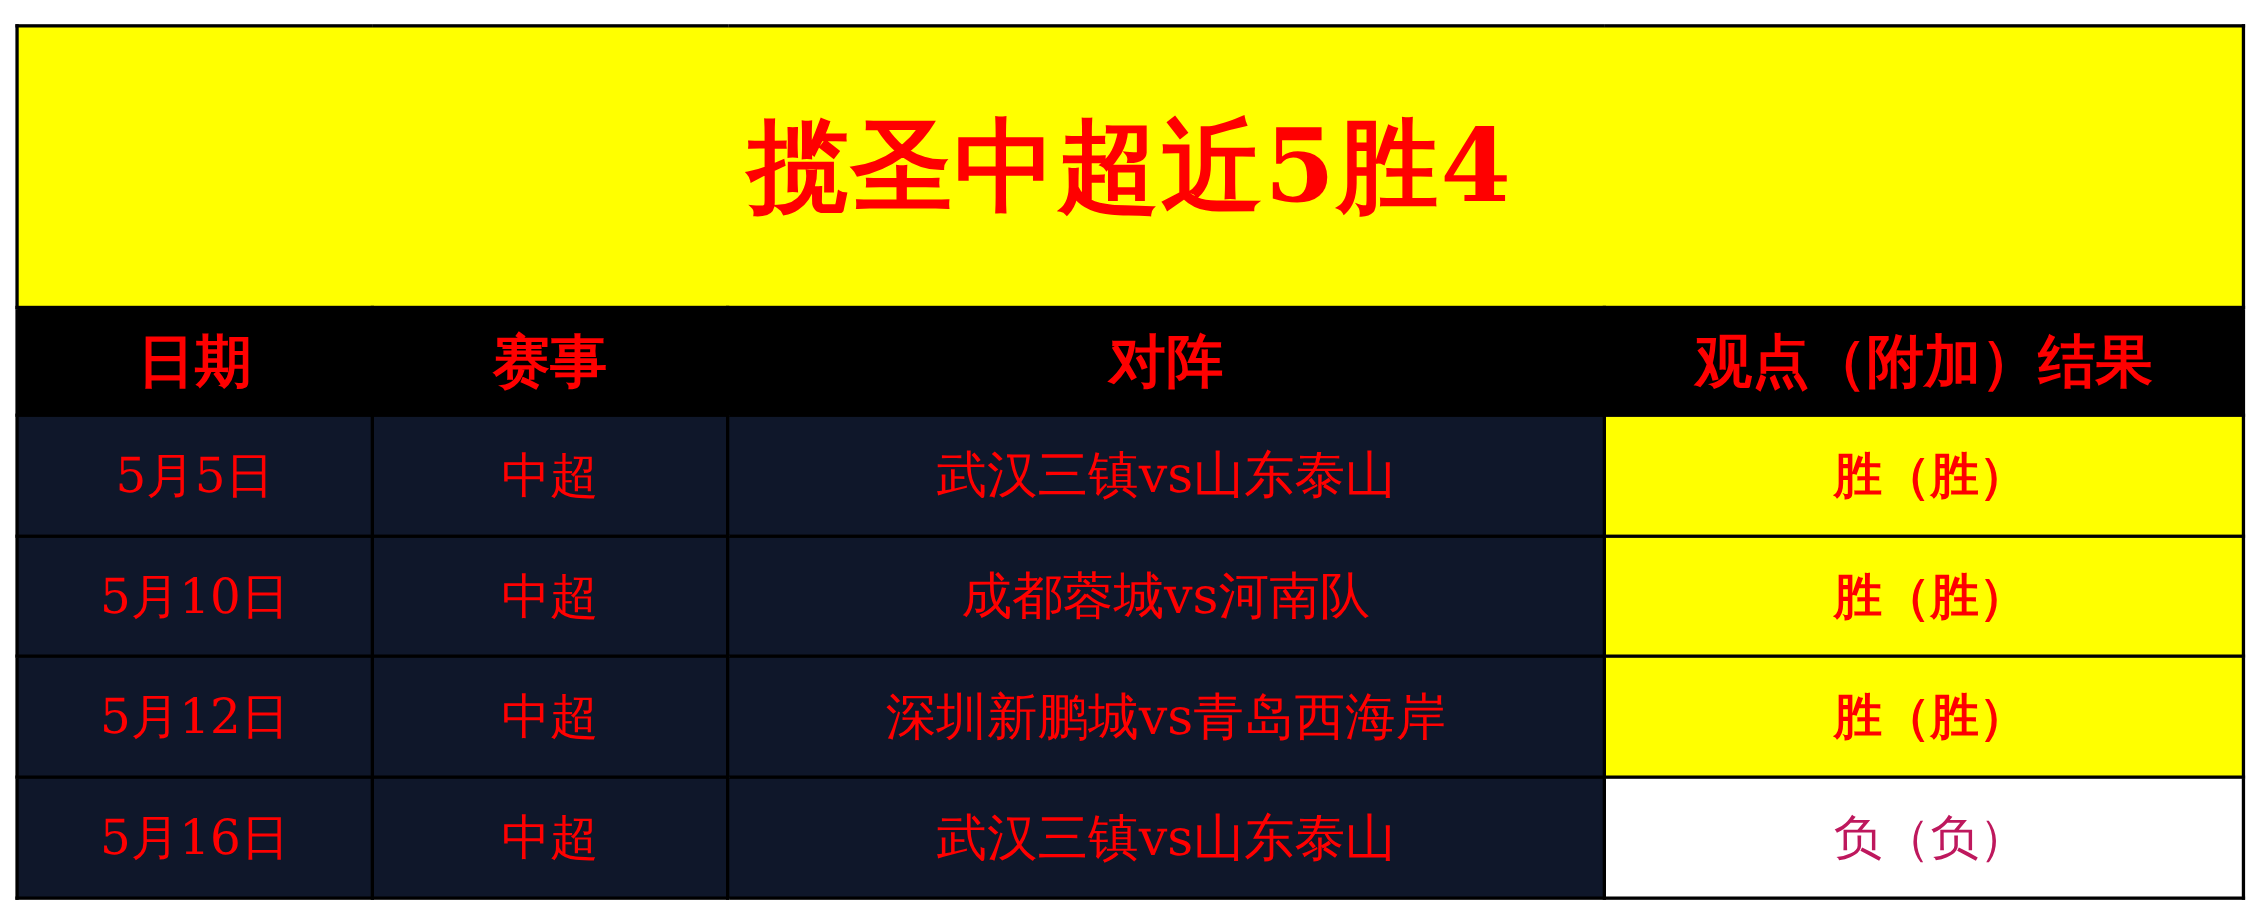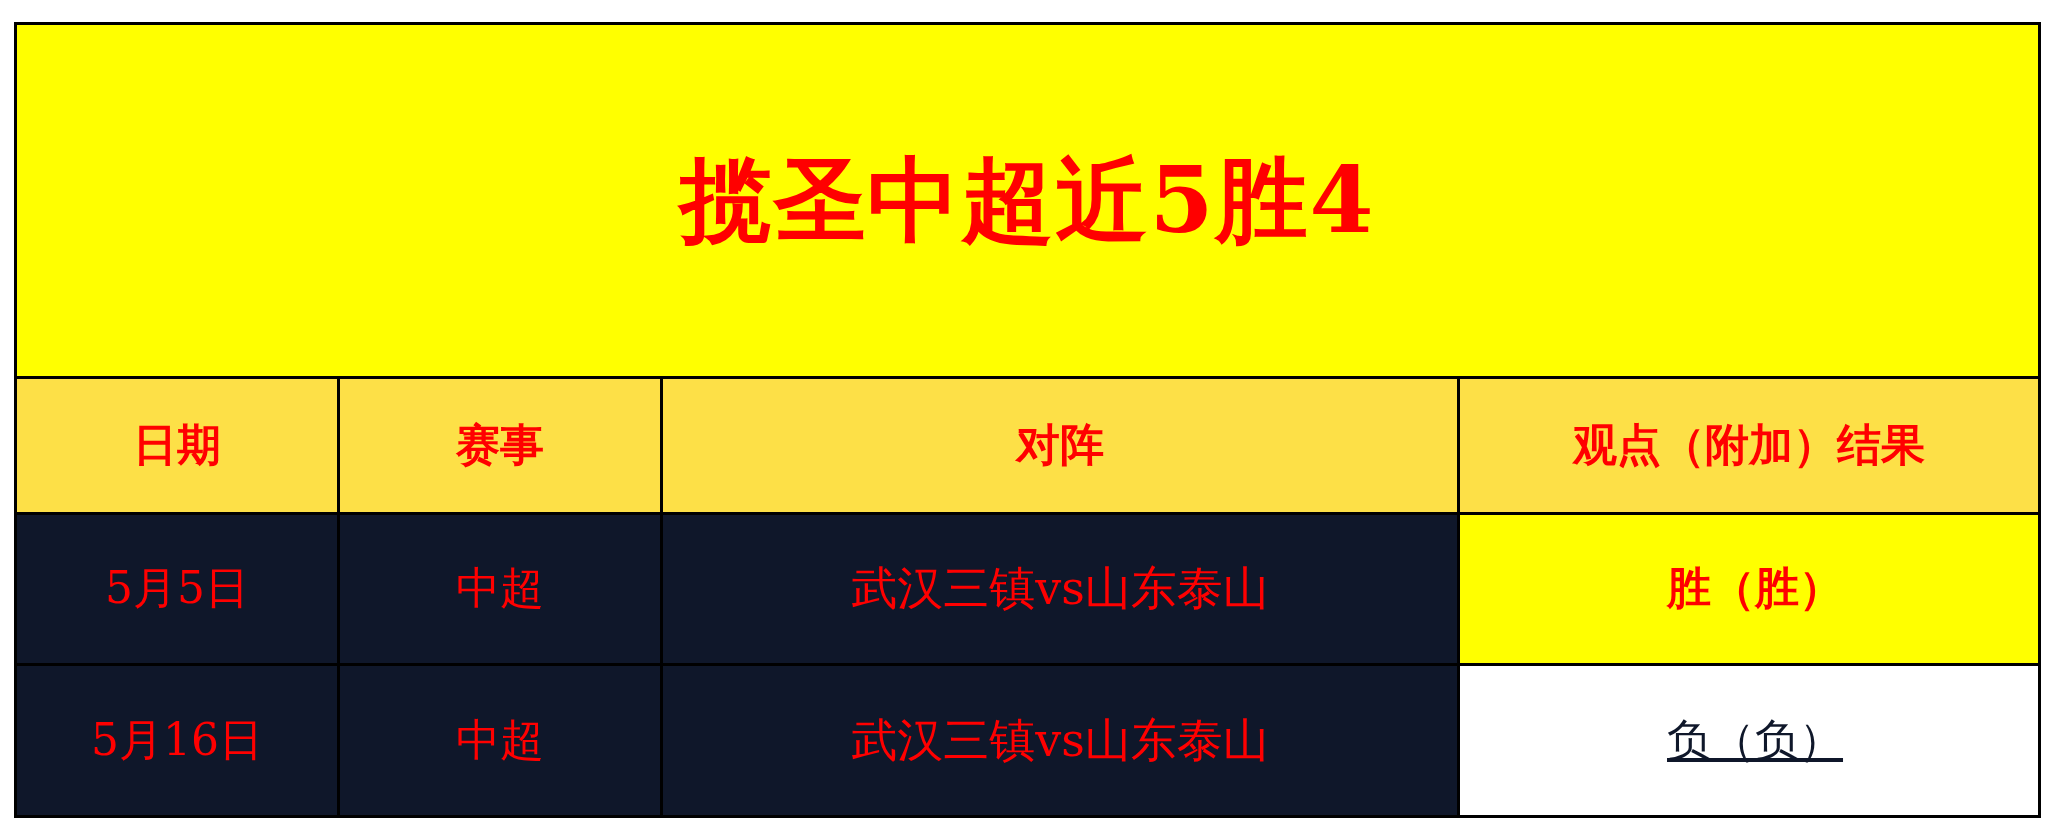--- a/index.html
+++ b/index.html
@@ -50,23 +50,23 @@
     height: 193px;
     font-size: 92px;
     font-weight: bold;
     letter-spacing: 2px;
     line-height: 1.05;
     white-space: nowrap;
   }
 
   
   .header-cell {
-    background: #fde047;
+    background: #000000;
     height: 72px;
-    font-size: 44px;
+    font-size: 52px;
     font-weight: bold;
     white-space: nowrap;
   }
 
   
   .data-cell {
     background: #0f172a;
     height: 81px;
     font-size: 44px;
     font-weight: normal;
@@ -79,23 +79,22 @@
     font-weight: bold;
     font-size: 44px;
     padding-left: 12px;
   }
   .data-cell.result-cell.hit {
     background: #ffff00;
     color: #ff0000;
   }
   .data-cell.result-cell.miss {
     background: #ffffff;
-    color: #0f172a;
+    color: #be185d;
     font-weight: normal;
-    text-decoration: underline;
   }
 </style>
 </head>
 <body>
 
 <div class="sheet">
   <table class="match-table">
     <colgroup>
       <col class="c-date">
       <col class="c-comp">
@@ -113,22 +112,34 @@
         <td class="header-cell">观点（附加）结果</td>
       </tr>
 
       <tr>
         <td class="data-cell">5月5日</td>
         <td class="data-cell">中超</td>
         <td class="data-cell match-cell">武汉三镇vs山东泰山</td>
         <td class="data-cell result-cell hit">胜（胜）</td>
       </tr>
 
+      <tr>
+        <td class="data-cell">5月10日</td>
+        <td class="data-cell">中超</td>
+        <td class="data-cell match-cell">成都蓉城vs河南队</td>
+        <td class="data-cell result-cell hit">胜（胜）</td>
+      </tr>
 
 
+      <tr>
+        <td class="data-cell">5月12日</td>
+        <td class="data-cell">中超</td>
+        <td class="data-cell match-cell">深圳新鹏城vs青岛西海岸</td>
+        <td class="data-cell result-cell hit">胜（胜）</td>
+      </tr>
 
       <tr>
         <td class="data-cell">5月16日</td>
         <td class="data-cell">中超</td>
         <td class="data-cell match-cell">武汉三镇vs山东泰山</td>
         <td class="data-cell result-cell miss">负（负）</td>
       </tr>
     </tbody>
   </table>
 </div>

